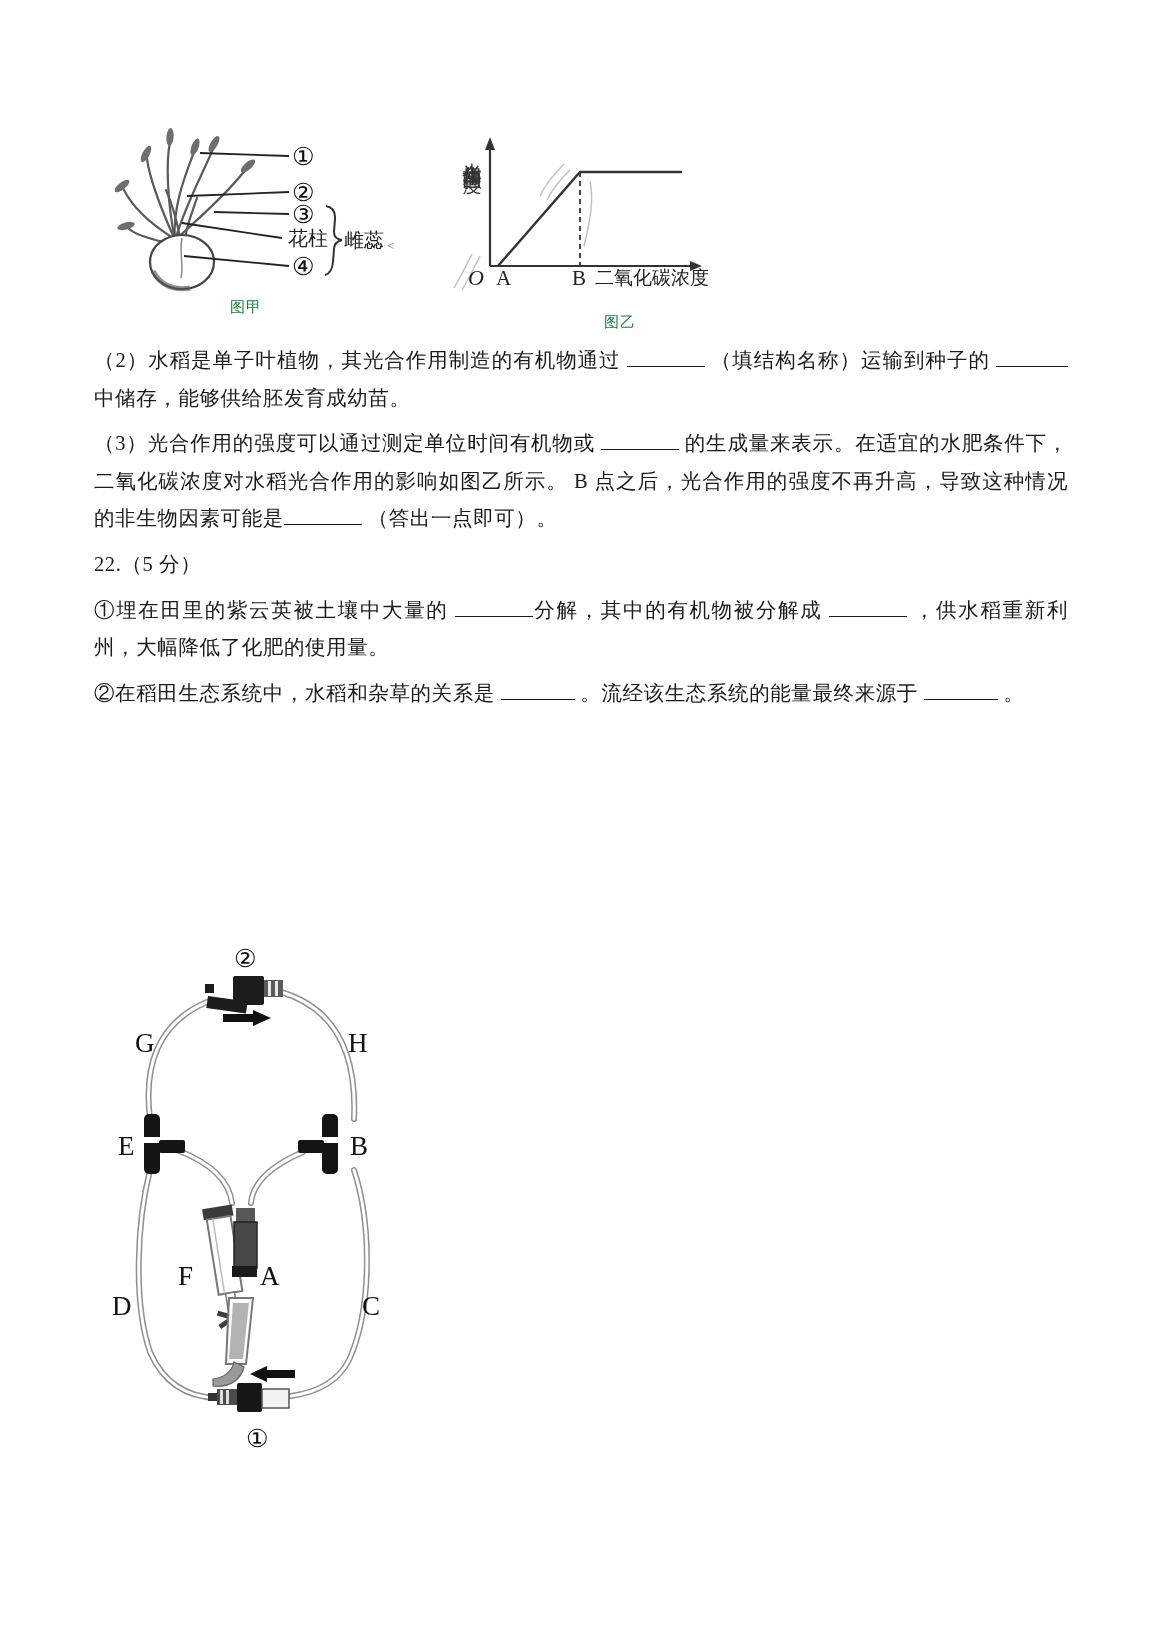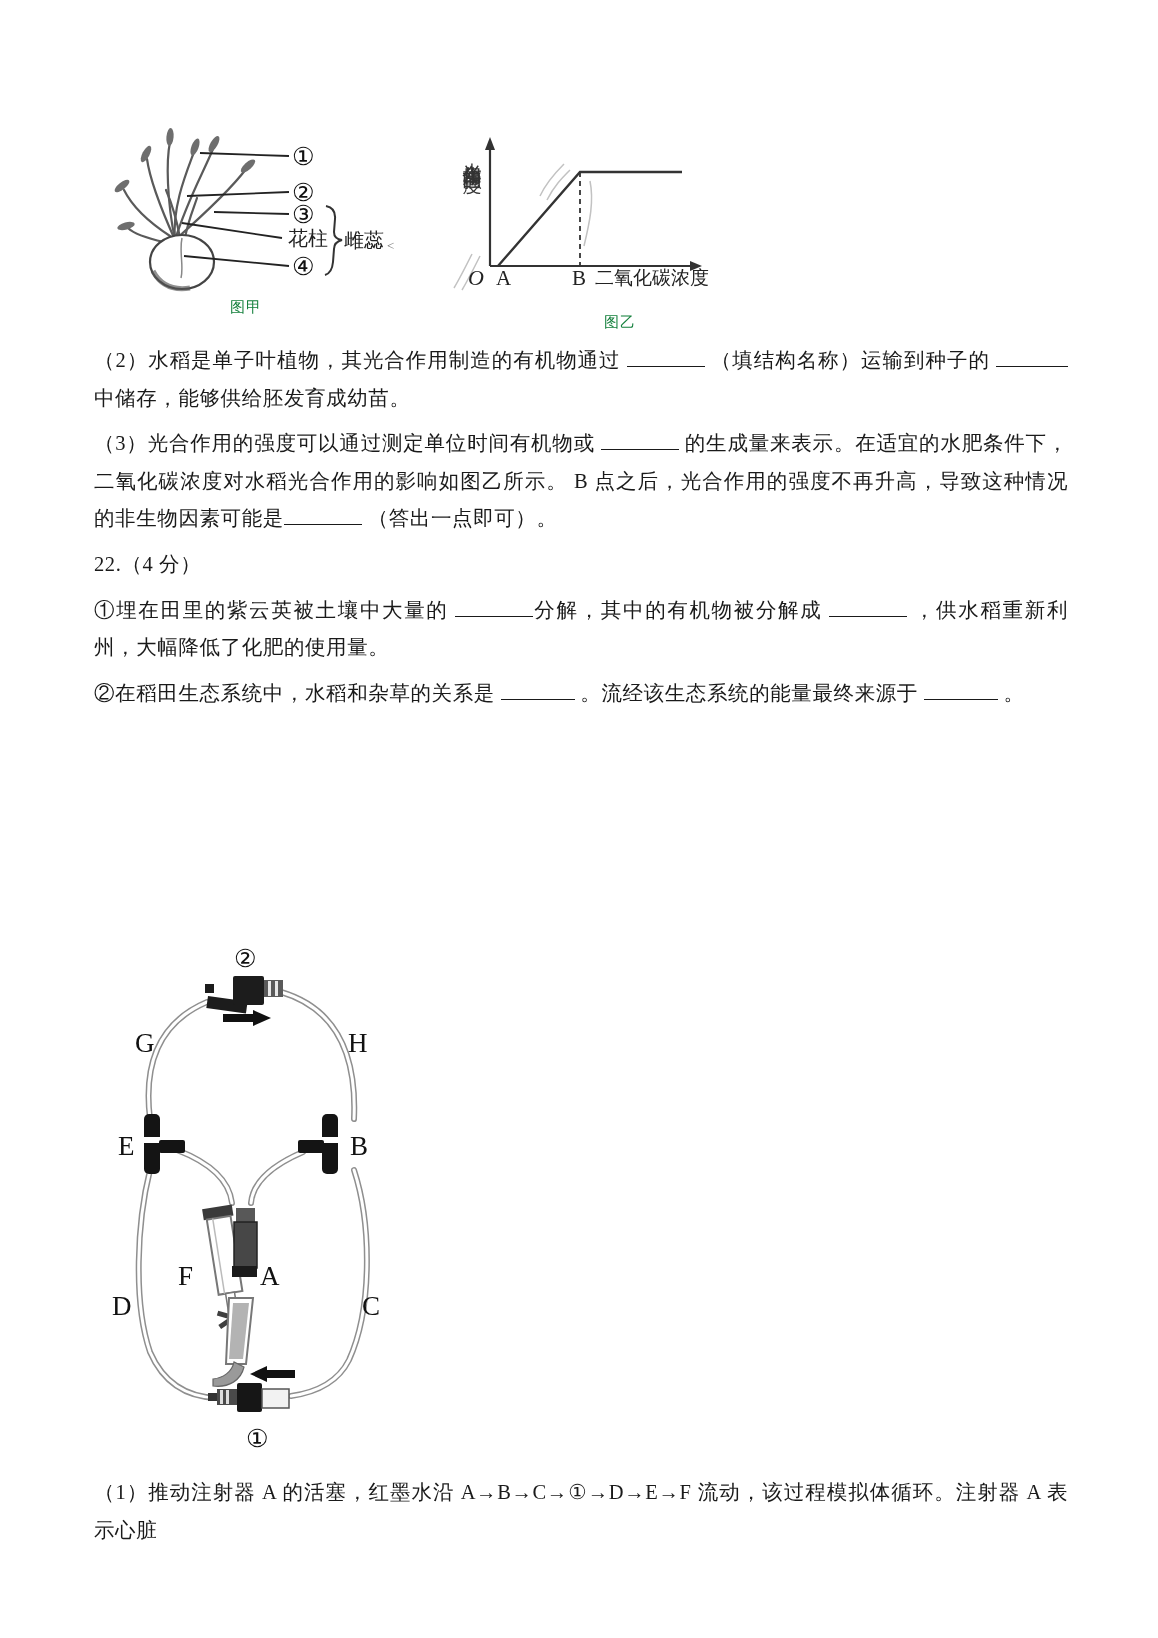--- a/index.html
+++ b/index.html
@@ -104,21 +104,21 @@
       <text class="ser" x="120" y="159" font-size="21">B</text>
       <text class="cjk" x="143" y="158" font-size="19">二氧化碳浓度</text>
     </svg>
   </div>
   <div class="vlabel" style="left:459px;top:147px;height:130px;">光合作用的强度</div>
   <div class="caption" style="left:532px;top:313px;width:104px;">图乙</div>
 
   <div class="text-flow">
     <p>（2）水稻是单子叶植物，其光合作用制造的有机物通过 <span class="blank" style="width: 78px;"></span> （填结构名称）运输到种子的 <span class="blank" style="width: 72px;"></span> 中储存，能够供给胚发育成幼苗。</p>
     <p>（3）光合作用的强度可以通过测定单位时间有机物或 <span class="blank" style="width: 78px;"></span> 的生成量来表示。在适宜的水肥条件下，二氧化碳浓度对水稻光合作用的影响如图乙所示。 B 点之后，光合作用的强度不再升高，导致这种情况的非生物因素可能是<span class="blank" style="width: 78px;"></span> （答出一点即可）。</p>
-    <p>22.（4 分）</p>
+    <p>22.（5 分）</p>
     <p>①埋在田里的紫云英被土壤中大量的 <span class="blank" style="width: 78px;"></span>分解，其中的有机物被分解成 <span class="blank" style="width: 78px;"></span> ，供水稻重新利州，大幅降低了化肥的使用量。</p>
     <p>②在稻田生态系统中，水稻和杂草的关系是 <span class="blank" style="width: 74px;"></span> 。流经该生态系统的能量最终来源于 <span class="blank" style="width: 74px;"></span> 。</p>
   </div>
 
   <div class="fig" style="left:105px;top:912px;width:335px;height:555px;">
     <svg viewBox="0 0 335 555" width="335" height="555">
 
       <g>
         <path class="tube-o" d="M102,90 C55,110 38,150 45,207"></path>
         <path class="tube-i" d="M102,90 C55,110 38,150 45,207"></path>
@@ -205,17 +205,14 @@
       <text class="lbl" x="13" y="243">E</text>
       <text class="lbl" x="245" y="243">B</text>
       <text class="lbl" x="73" y="373">F</text>
       <text class="lbl" x="155" y="373">A</text>
       <text class="lbl" x="7" y="403">D</text>
       <text class="lbl" x="257" y="403">C</text>
       <text class="circ" x="141" y="535" font-size="26">①</text>
     </svg>
   </div>
 
-  <div class="text-flow" style="top:1466px;">
-    <p>（1）推动注射器 A 的活塞，红墨水沿 A→B→C→①→D→E→F 流动，该过程模拟体循环。注射器 A 表示心脏</p>
-  </div>
 
 </div>
 
 </body></html>

